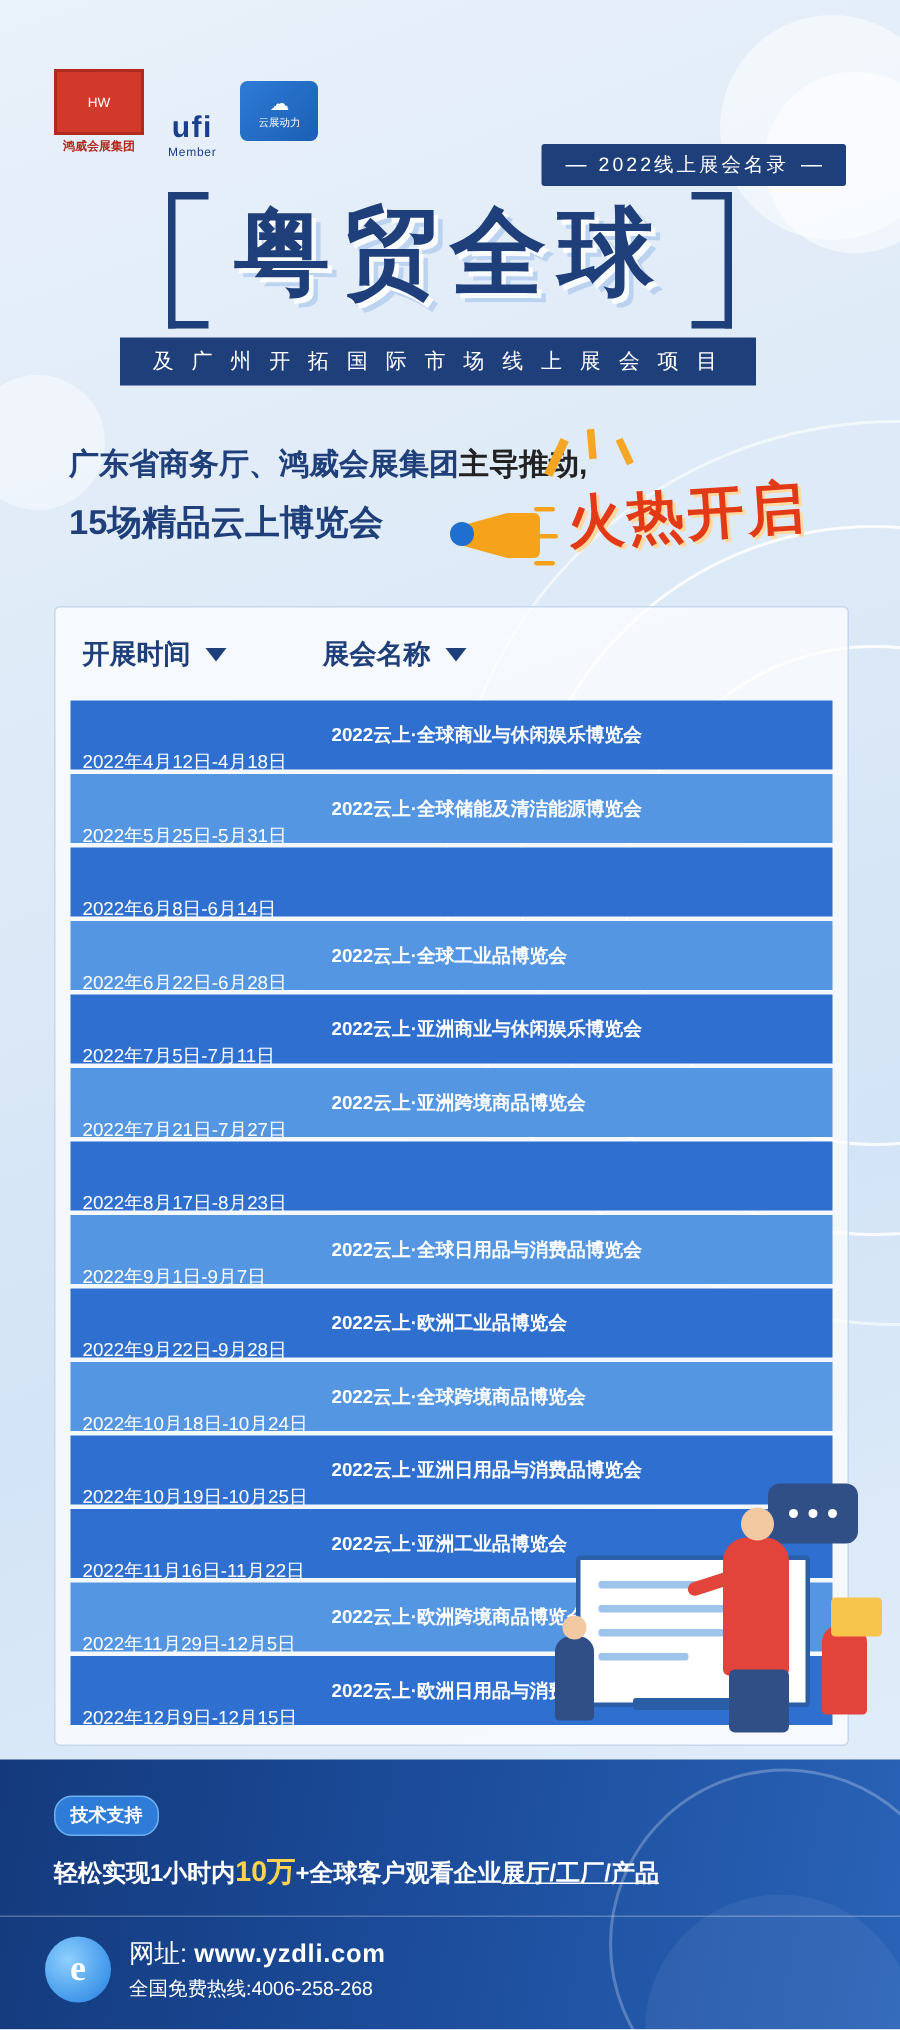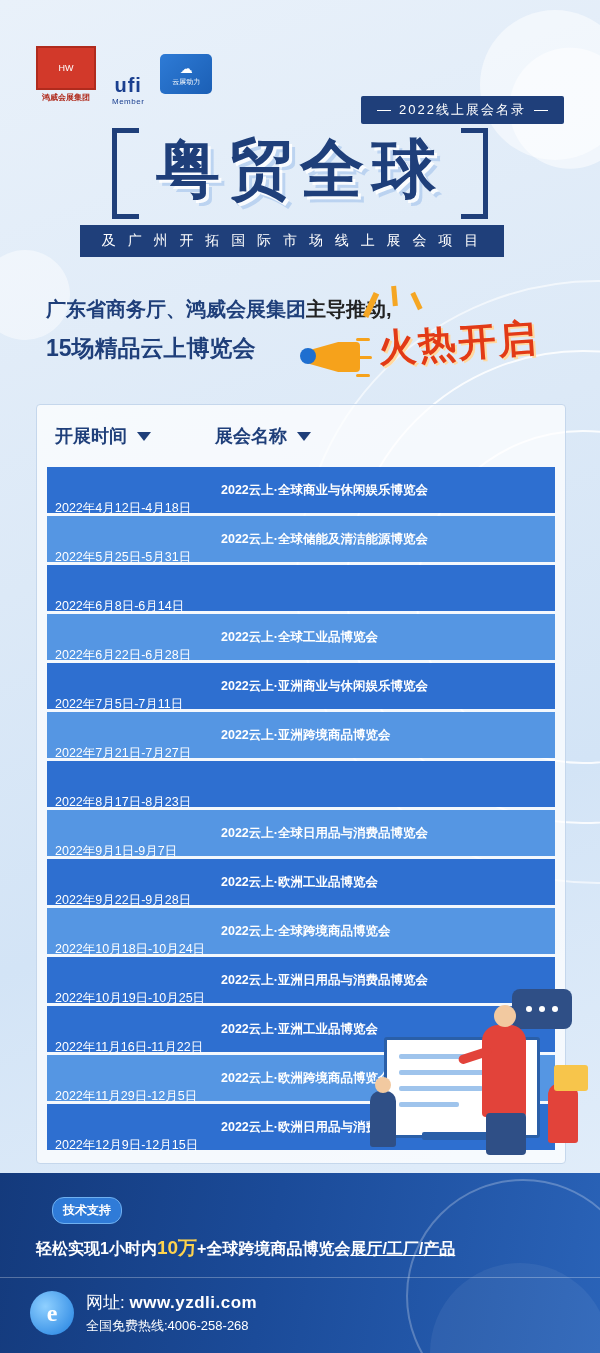--- a/index.html
+++ b/index.html
@@ -117,21 +117,21 @@
   .bubble{position:absolute;left:150px;top:2px;width:60px;height:40px;background:#2f4f86;border-radius:8px;}
   .bubble .d{position:absolute;top:17px;width:6px;height:6px;border-radius:50%;background:#fff;}
   .yellowbox{position:absolute;right:4px;top:78px;width:34px;height:26px;background:#f7c54b;border-radius:3px;}
 
   
   .footer{
     position:absolute;left:0;right:0;bottom:0;height:180px;
     background:linear-gradient(100deg,#143a7c 0%,#1b4b99 45%,#2a63b8 100%);
     color:#fff;
   }
-  .f-top{position:absolute;left:52px;top:24px;display:flex;align-items:center;gap:10px;}
+  .f-top{position:absolute;left:36px;top:24px;display:flex;align-items:center;gap:10px;}
   .pill{background:#2f7bd8;border:1px solid #6fb0f0;color:#fff;font-size:12px;font-weight:bold;padding:4px 10px;border-radius:12px;white-space:nowrap;}
   .f-title{font-size:19px;font-weight:bold;letter-spacing:1px;}
   .f-sub{position:absolute;left:36px;top:62px;font-size:16px;font-weight:bold;}
   .f-sub .big{font-size:19px;color:#ffd34d;}
   .f-sub .u{text-decoration:underline;}
   .f-divider{position:absolute;left:0;right:0;top:104px;height:1px;background:rgba(255,255,255,.28);}
   .f-logo{position:absolute;left:30px;top:118px;width:44px;height:44px;border-radius:50%;
     background:radial-gradient(circle at 35% 35%,#8fd0ff,#1f7fe0);display:flex;align-items:center;justify-content:center;
     font-size:24px;font-weight:bold;color:#fff;font-family:"Liberation Serif",serif;}
   .f-web{position:absolute;left:86px;top:118px;font-size:17px;}
@@ -302,21 +302,21 @@
 
   <div class="footer">
     <div class="f-arc"></div>
     <div class="f-arc2"></div>
 
     <div class="f-top">
       <span class="pill">技术支持</span>
     </div>
 
     <div class="f-sub">
-      <span>轻松实现1小时内</span><span class="big">10万</span><span>+全球跨境商品博览会</span><span class="u">展厅/工厂/产品</span>
+      <span>轻松实现1小时内</span><span class="big">10万</span><span>+全球客户观看企业</span><span class="u">展厅/工厂/产品</span>
     </div>
 
     <div class="f-divider"></div>
 
     <div class="f-logo">
       <span>e</span>
     </div>
     <div class="f-web">
       <span>网址:</span>
       <span class="v">www.yzdli.com</span>

